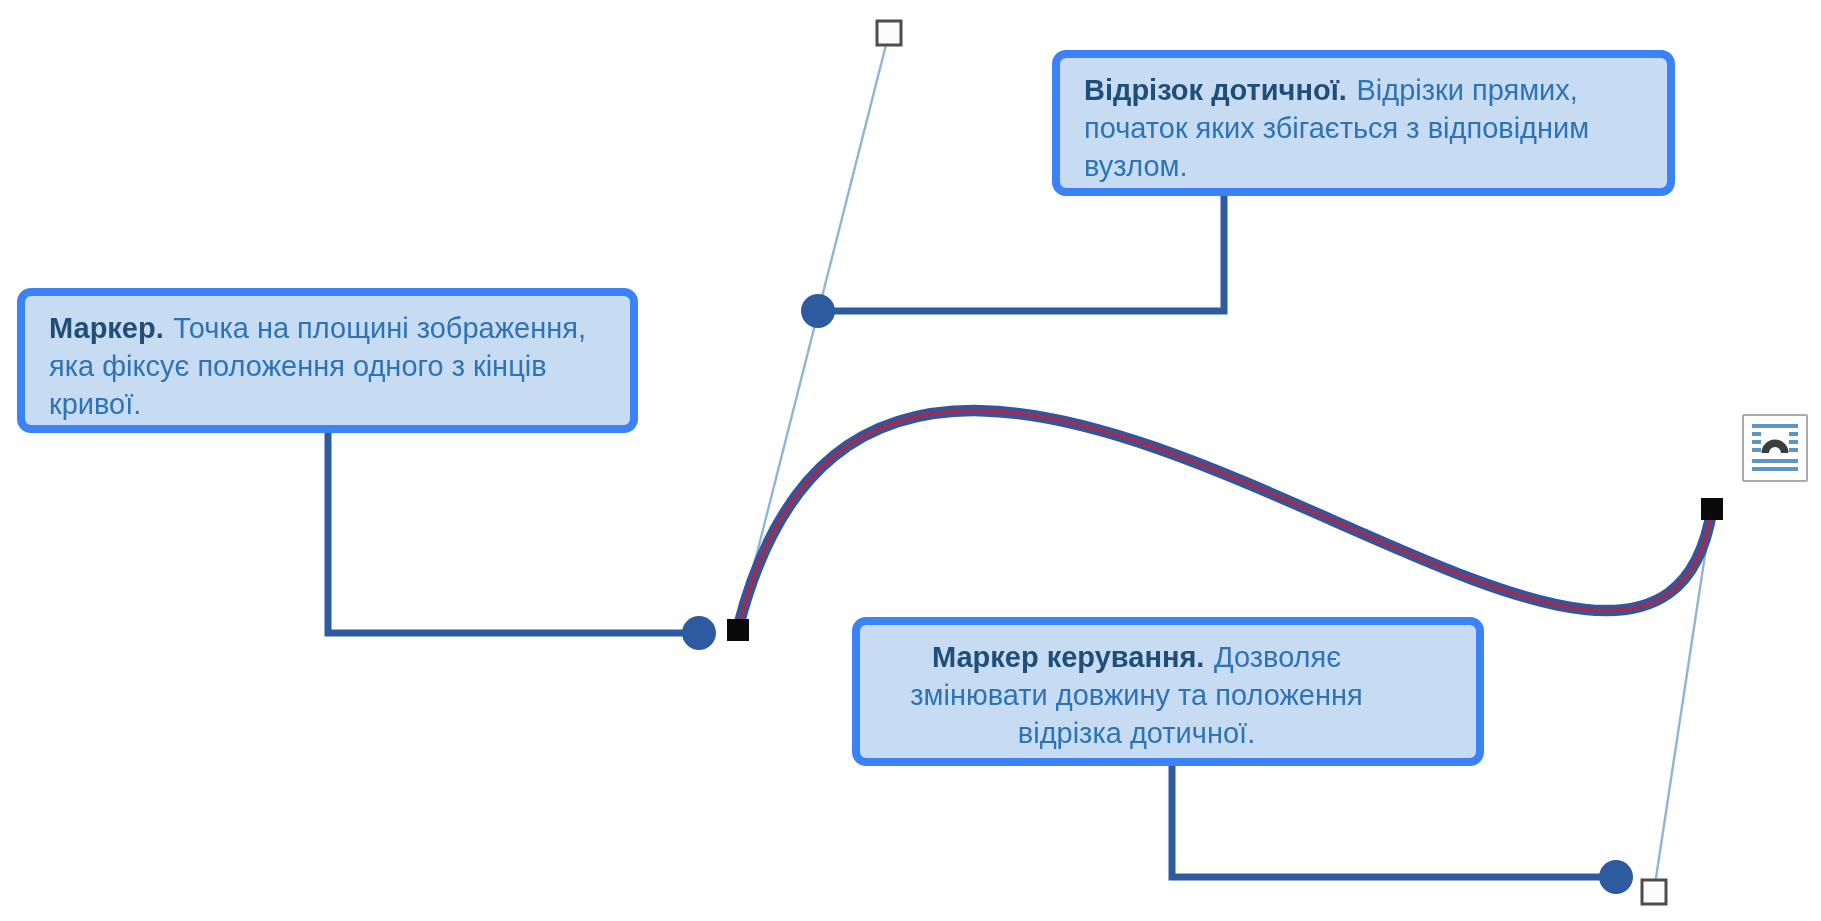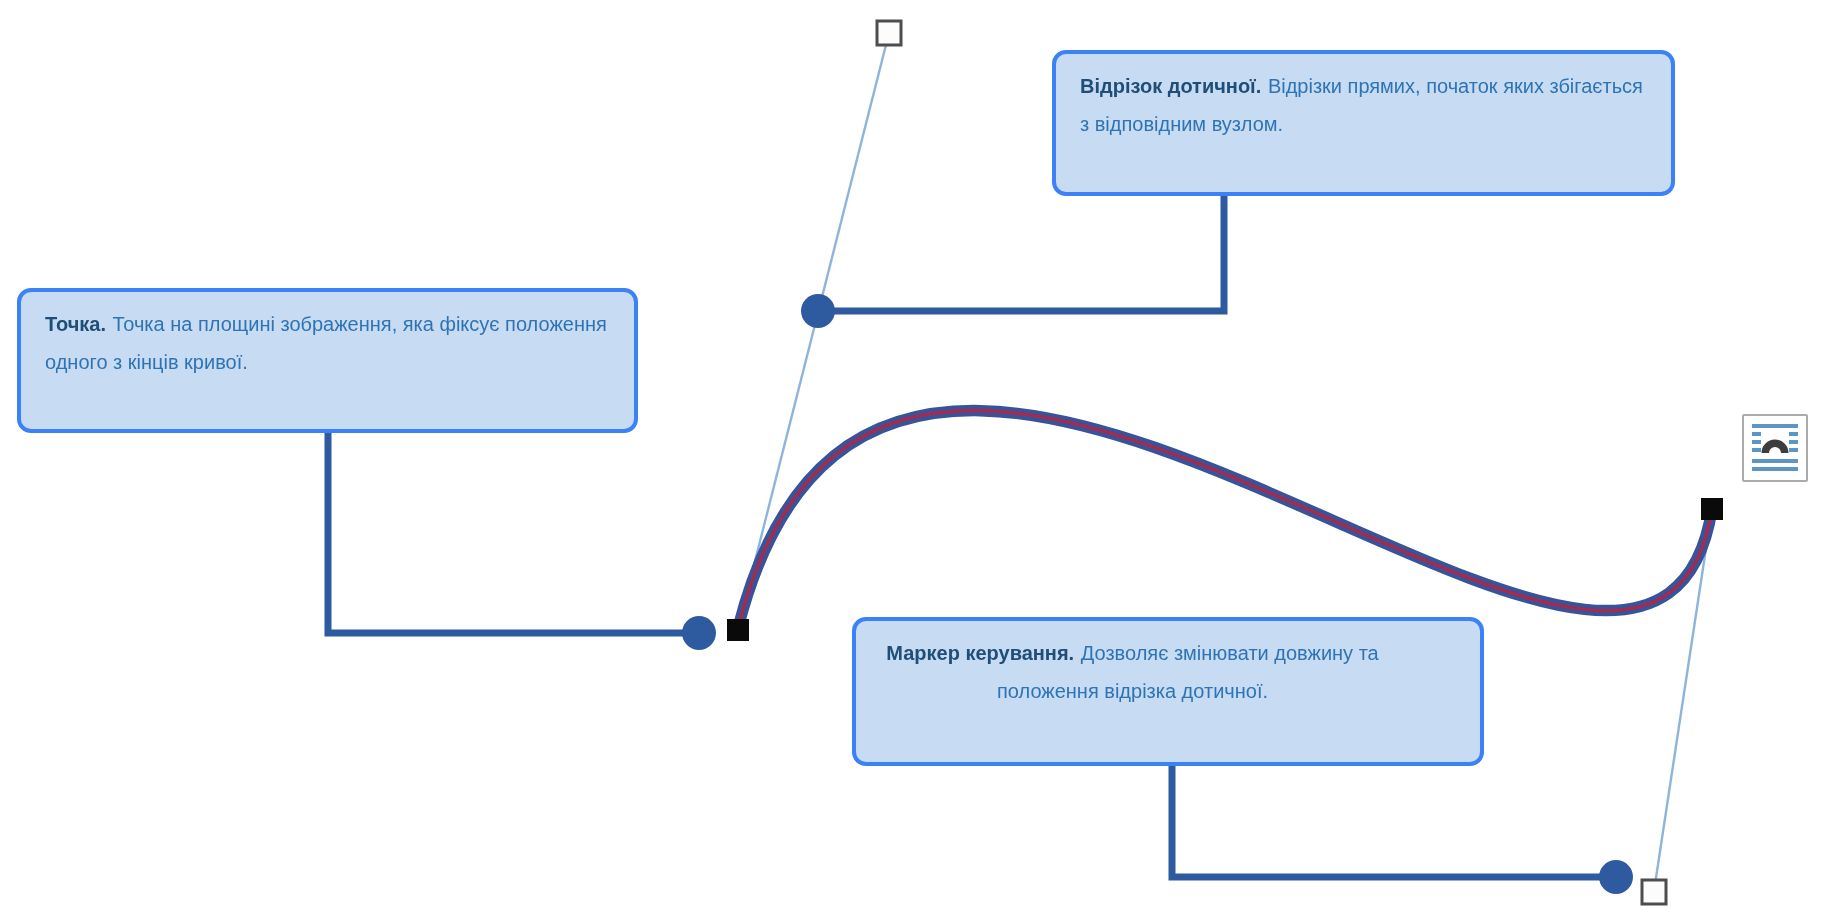--- a/index.html
+++ b/index.html
@@ -12,22 +12,22 @@
   .tangent-line{stroke:#8FB4D9;stroke-width:2.4;fill:none;}
   .connector{stroke:#2E5B9F;stroke-width:7;fill:none;}
   .curve-outer{stroke:#37549B;stroke-width:11.5;fill:none;stroke-linecap:round;}
   .curve-core{stroke:#A02C50;stroke-width:3.6;fill:none;stroke-linecap:round;stroke-dasharray:14 3;}
   .dot{fill:#2E5B9F;}
   .node-square{fill:#0A0A0A;}
   .handle-square{fill:#FCFCFC;stroke:#4D4D4D;stroke-width:3;}
   
   .callout{
     position:absolute;box-sizing:border-box;
-    background:#C7DBF2;border:4px solid #3b82f6;border-radius:14px;
-    padding:13px 24px;font-size:20px;line-height:38px;color:#2E74B5;
+    background:#C7DBF2;border:8px solid #3b82f6;border-radius:14px;
+    padding:13px 24px;font-size:29px;line-height:38px;color:#2E74B5;
   }
   .callout-title{font-weight:bold;color:#1F4E79;margin-right:0.33em;}
   .callout-control .callout-text{display:block;width:505px;text-align:center;}
   
   .layout-btn{
     position:absolute;left:1742px;top:414px;width:66px;height:68px;
     box-sizing:border-box;background:#ffffff;border:2px solid #ABABAB;border-radius:2px;
     display:flex;align-items:center;justify-content:center;cursor:pointer;
   }
   .layout-btn svg .txt{stroke:#5C96C6;stroke-width:4;}
@@ -55,21 +55,21 @@
     <path class="curve-core" d="M 738 628 C 889 33 1652 890 1712 509"></path>
 
     <rect class="node-square" x="727" y="619" width="22" height="22"></rect>
     <rect class="node-square" x="1701" y="498" width="22" height="22"></rect>
 
     <rect class="handle-square" x="877" y="21" width="24" height="24"></rect>
     <rect class="handle-square" x="1642" y="880" width="24" height="24"></rect>
   </svg>
 
   <div class="callout" style="left:17px;top:288px;width:621px;height:145px;">
-    <span class="callout-text"><span class="callout-title">Точка.</span><span>Точка на площині зображення, яка фіксує положення одного з кінців кривої.</span></span>
+    <span class="callout-text"><span class="callout-title">Маркер.</span><span>Точка на площині зображення, яка фіксує положення одного з кінців кривої.</span></span>
   </div>
 
   <div class="callout" style="left:1052px;top:50px;width:623px;height:146px;">
     <span class="callout-text"><span class="callout-title">Відрізок дотичної.</span><span>Відрізки прямих, початок яких збігається з відповідним вузлом.</span></span>
   </div>
 
   <div class="callout callout-control" style="left:852px;top:617px;width:632px;height:149px;">
     <span class="callout-text"><span class="callout-title">Маркер керування.</span><span>Дозволяє змінювати довжину та положення відрізка дотичної.</span></span>
   </div>
 

